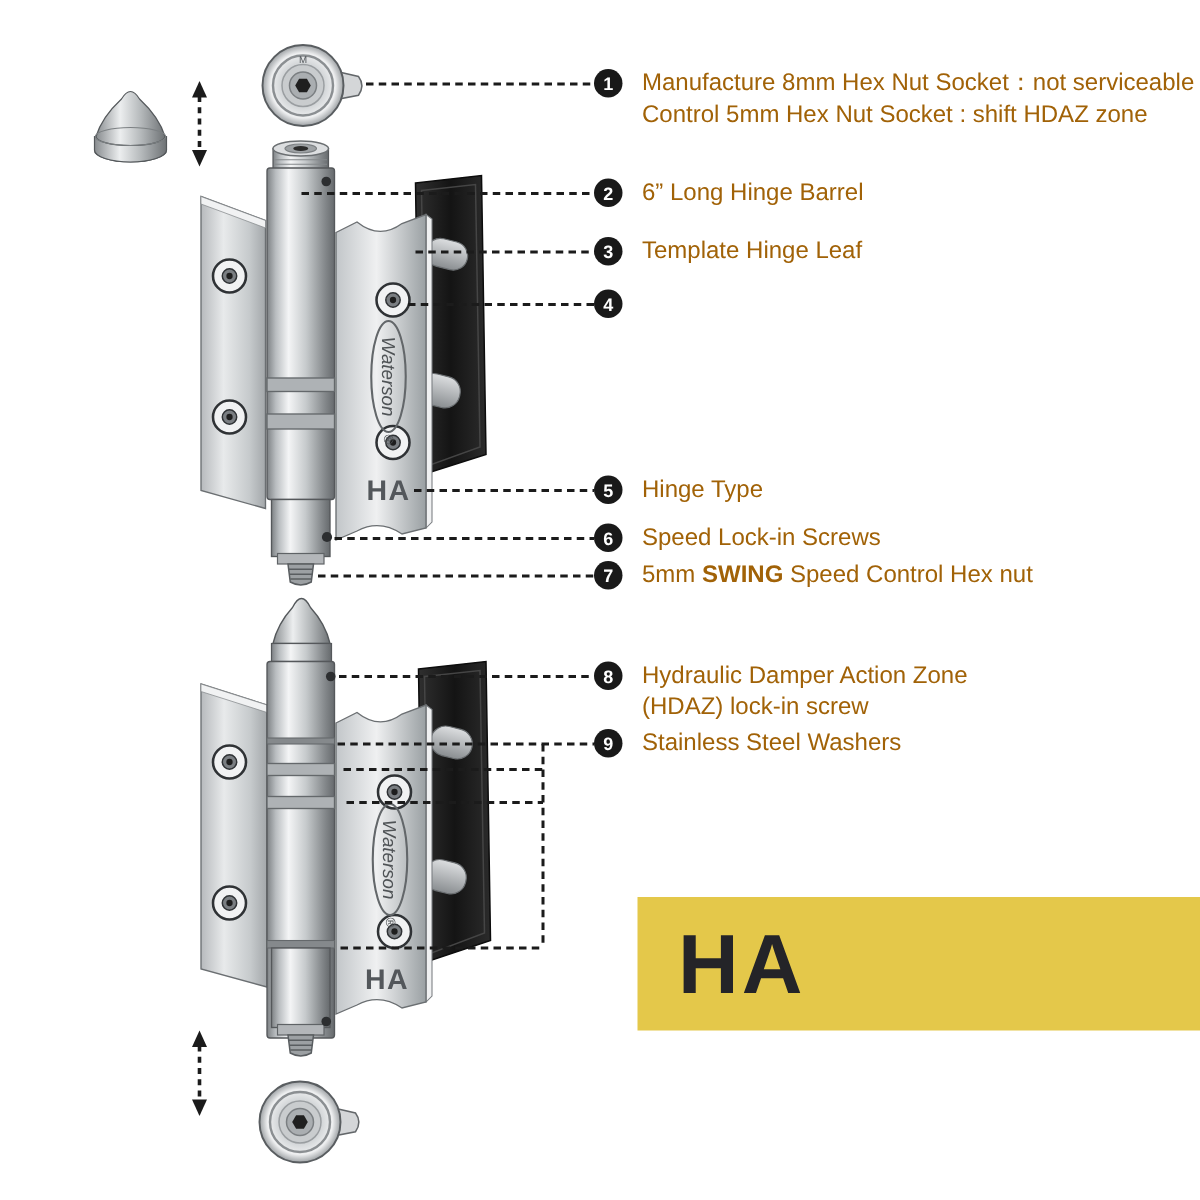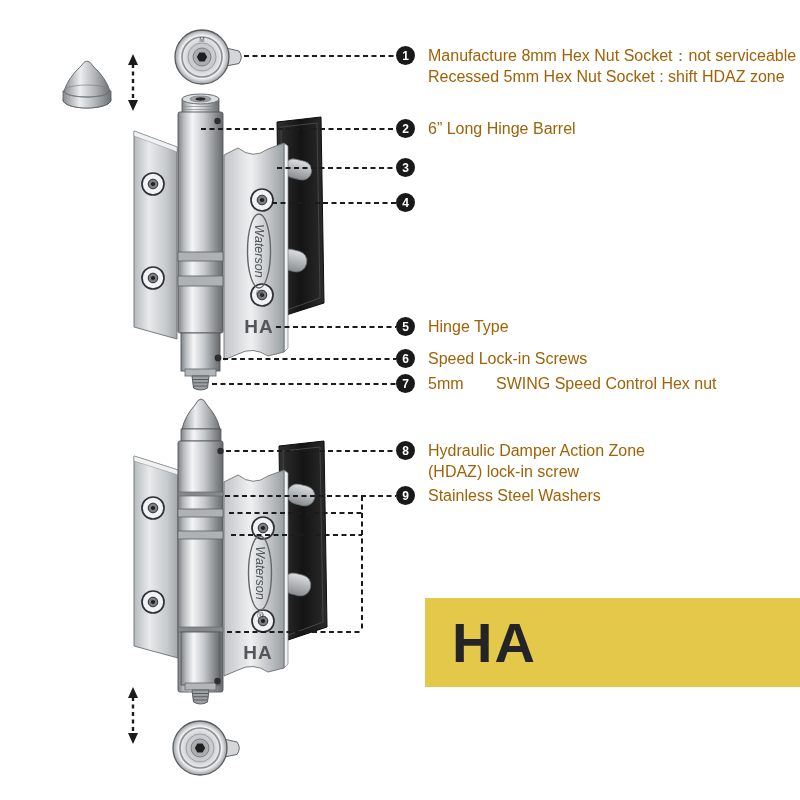--- a/index.html
+++ b/index.html
@@ -1,21 +1,21 @@
 <!DOCTYPE html>
 <html><head>
 <meta charset="utf-8">
 <style>
   * { margin:0; padding:0; box-sizing:border-box; }
   html,body { width:800px; height:800px; }
   body { background:#ffffff; font-family:"Liberation Sans", sans-serif; position:relative; overflow:hidden; }
   #canvas { position:absolute; left:0; top:0; width:800px; height:800px; }
   #art { position:absolute; left:0; top:0; }
   .callout-text { position:absolute; left:428px; font-size:16px; line-height:21px; color:#a16207; white-space:nowrap; }
-  .callout-text b { font-weight:normal;margin-left:28px; }
+  .callout-text b { font-weight:bold; }
   .badge { position:absolute; left:396px; width:19px; height:19px; border-radius:50%;
            background:#191919; color:#ffffff; font-size:12px; font-weight:bold;
            display:flex; align-items:center; justify-content:center; }
   .model-badge { position:absolute; left:425px; top:598px; width:375px; height:89px;
                  background:#e4c84a; display:flex; align-items:center; }
   .model-badge span { font-size:56px; font-weight:bold; color:#242428; padding-left:27px;
                       letter-spacing:2px; line-height:1; }
 </style>
 </head>
 <body>
@@ -231,24 +231,27 @@
   <div class="badge" style="top:158px">3</div>
   <div class="badge" style="top:193px">4</div>
   <div class="badge" style="top:317px">5</div>
   <div class="badge" style="top:349px">6</div>
   <div class="badge" style="top:374px">7</div>
   <div class="badge" style="top:441px">8</div>
   <div class="badge" style="top:486px">9</div>
 
   <div class="callout-text" style="top:45px">
     <div>Manufacture 8mm Hex Nut Socket：not serviceable</div>
-    <div>Recessed 5mm Hex Nut Socket : shift HDAZ zone</div>
+    <div>Control 5mm Hex Nut Socket : shift HDAZ zone</div>
   </div>
   <div class="callout-text" style="top:118px">
     <div>6” Long Hinge Barrel</div>
+  </div>
+  <div class="callout-text" style="top:157px">
+    <div>Template Hinge Leaf</div>
   </div>
   <div class="callout-text" style="top:316px">
     <div>Hinge Type</div>
   </div>
   <div class="callout-text" style="top:348px">
     <div>Speed Lock-in Screws</div>
   </div>
   <div class="callout-text" style="top:373px">
     <div><span>5mm </span><b>SWING</b><span> Speed Control Hex nut</span></div>
   </div>

